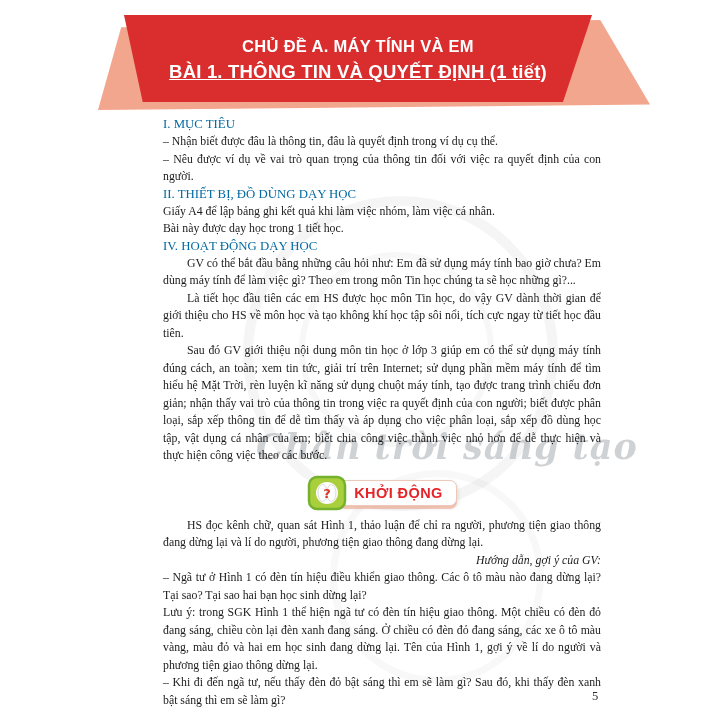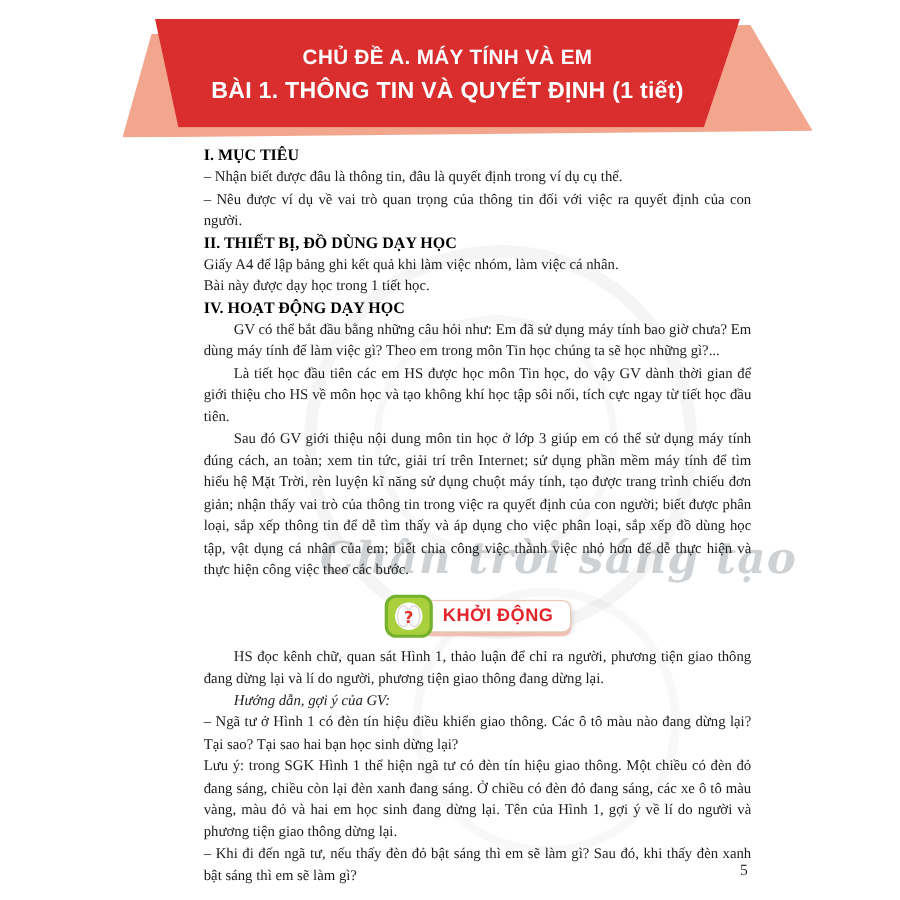--- a/index.html
+++ b/index.html
@@ -19,49 +19,49 @@
   .banner {
     position:absolute; left:124px; top:15px; width:468px; height:85px;
     background:#da2d2e;
     clip-path:polygon(0 0, 100% 0, 93.8% 100%, 4% 100%);
     display:flex; flex-direction:column; align-items:center; justify-content:center;
     gap:5px; padding-top:2px;
     color:#ffffff; text-align:center;
     font-family:"Liberation Sans", sans-serif; font-weight:bold;
   }
   .banner-line1 { font-size:16.5px; letter-spacing:0.3px; }
-  .banner-line2 { font-size:18.5px; letter-spacing:0.2px; }
+  .banner-line2 { font-size:18.5px; letter-spacing:0.2px;text-decoration:underline; }
 
   
   .wm-circle { position:absolute; border-radius:50%; pointer-events:none; z-index:0; }
   .wm-c1 { left:243px; top:196px; width:295px; height:295px; border:10px solid rgba(120,120,120,0.07); }
   .wm-c2 { left:299px; top:252px; width:183px; height:183px; border:6px solid rgba(120,120,120,0.06); }
   .wm-c3 { left:330px; top:470px; width:200px; height:200px; border:7px solid rgba(120,120,120,0.05); }
   .wm-text {
     position:absolute; left:256px; top:426px; z-index:0;
     font-family:"DejaVu Serif", serif; font-style:italic; font-weight:bold;
     font-size:35px; letter-spacing:1px; white-space:nowrap;
     color:#8f959b; opacity:0.42; pointer-events:none;
   }
 
   
   .content {
     position:absolute; left:163px; top:116px; width:438px; z-index:1;
     color:#1b1b1b; font-size:11.8px; line-height:17.5px;
   }
   .content p { margin:0; }
   .h-red {
-    color:#000000; font-weight:bold; font-size:12.8px; line-height:17px;
+    color:#0369a1; font-weight:normal; font-size:12.8px; line-height:17px;
     margin:6px 0 2px;
   }
   .h-red.first { margin-top:0; }
   .h-blue { color:#1d3a7b; font-weight:bold; font-size:12.8px; line-height:17px; margin:8px 0 3px; }
   .just { text-align:justify; }
   .ind { text-indent:24px; }
-  .it { font-style:italic; }
+  .it { font-style:italic;text-align:right; }
 
   
   .badge { display:flex; align-items:center; justify-content:center; margin:10px 0 6px; position:relative; z-index:2; }
   .badge-icon { width:40px; height:36px; position:relative; z-index:2; flex:0 0 auto; }
   .badge-pill {
     margin-left:-9px; background:#ffffff;
     border:1.5px solid #ecc9b9; border-radius:7px;
     padding:3px 13px 3px 15px;
     box-shadow:0 3px 0 rgba(240,170,148,0.65), 1px 2px 4px rgba(0,0,0,0.12);
     color:#e5242a; font-family:"Liberation Sans", sans-serif;

